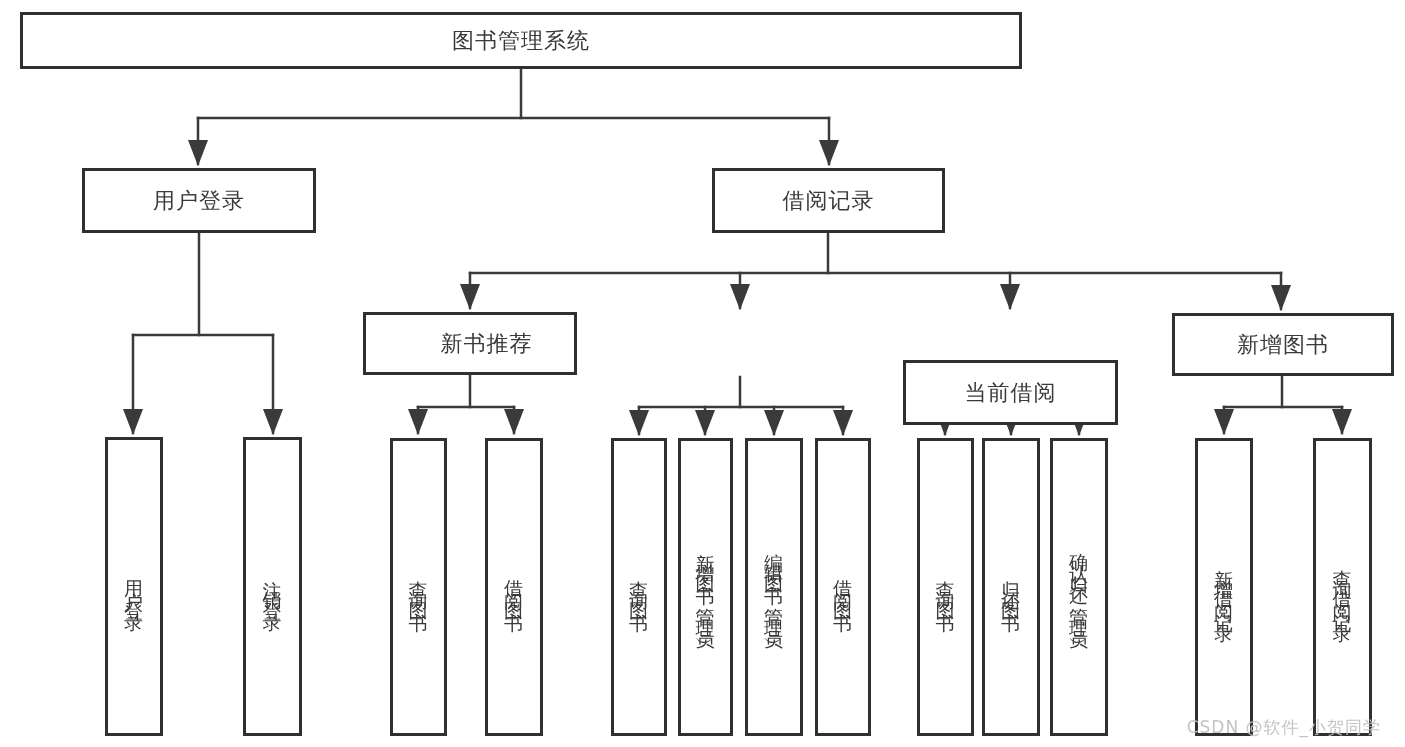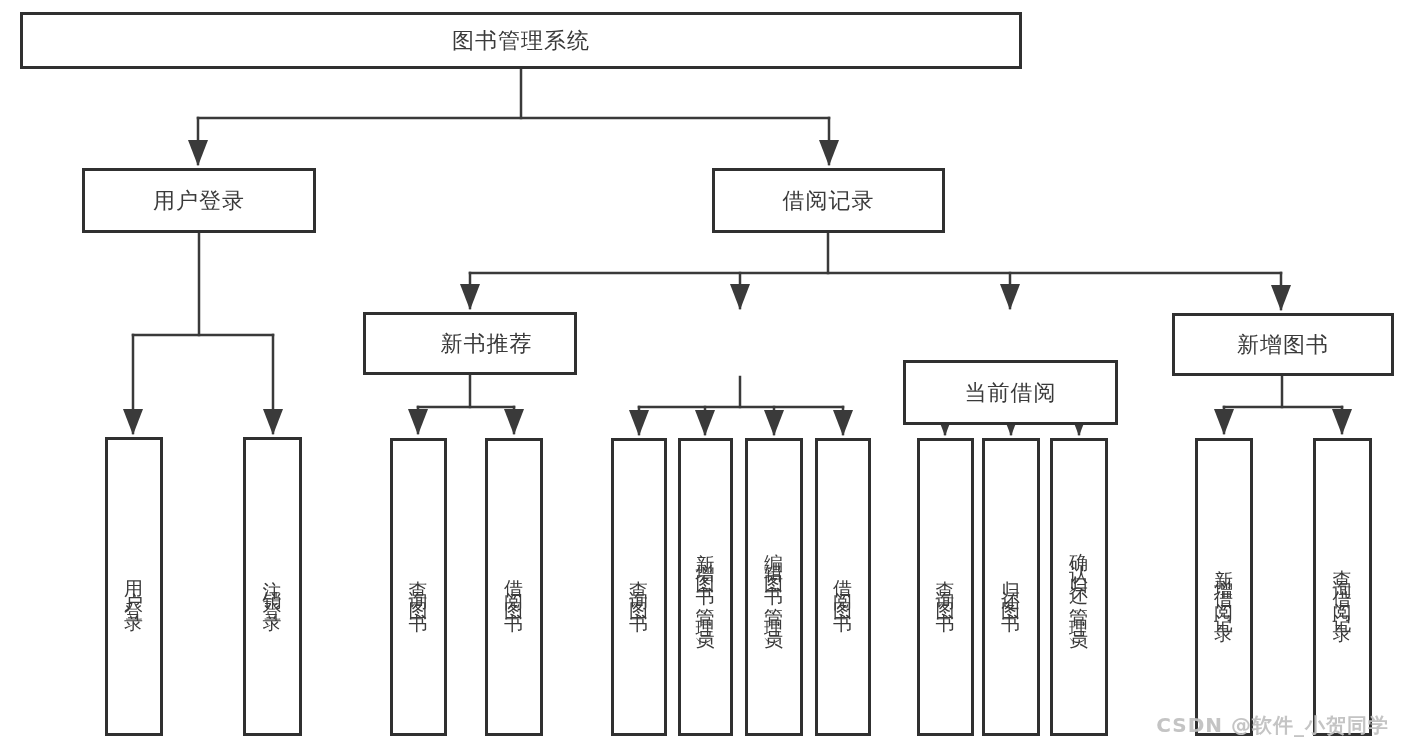--- a/index.html
+++ b/index.html
@@ -31,28 +31,27 @@
   .h { font-size: 22px; letter-spacing: 1px; white-space: nowrap; }
   .v {
     writing-mode: vertical-rl;
     text-orientation: mixed;
     font-size: 19px;
     line-height: 1;
     letter-spacing: 11px;
   }
   .watermark {
     position: absolute;
-    right: 16px;
+    right: 24px;
     bottom: 8px;
-    font-size: 20px;
+    font-size: 17px;
     letter-spacing: 1px;
     color: rgba(193, 193, 193, 0.95);
     white-space: nowrap;
     z-index: 5;
-    font-weight: bold;
   }
 </style>
 </head>
 <body>
 
 <div class="stage">
 
   <svg class="wires" viewBox="0 0 1405 747" xmlns="http://www.w3.org/2000/svg">
     <defs>
       <marker id="ah" markerUnits="userSpaceOnUse" markerWidth="26" markerHeight="20" viewBox="0 0 13 10" refX="12" refY="5" orient="auto">

